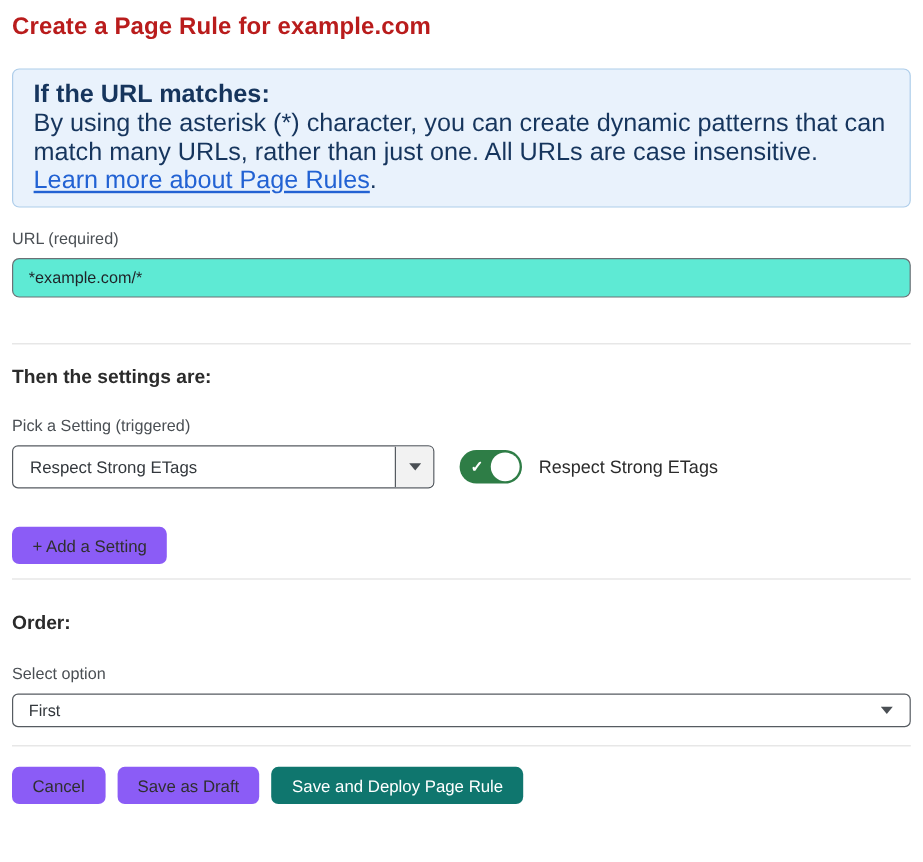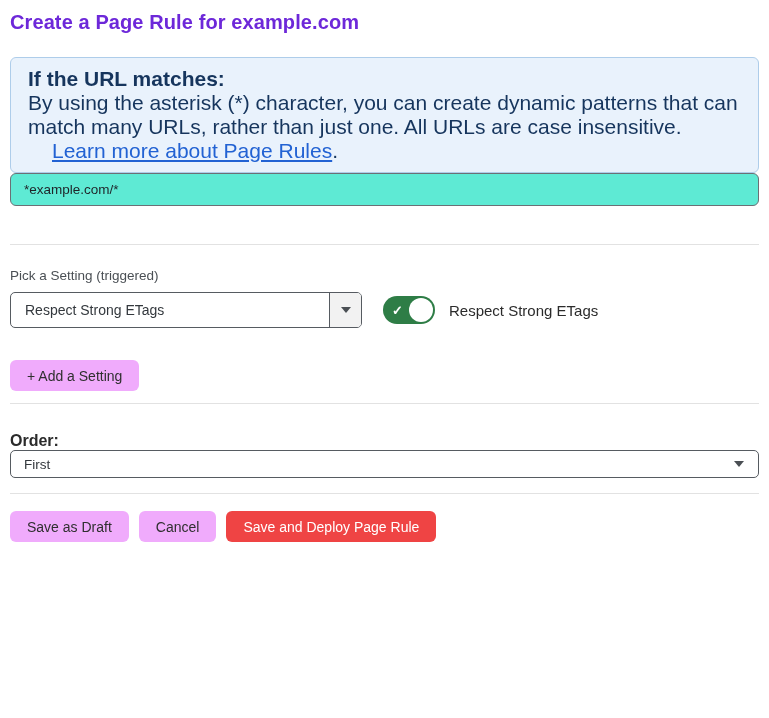--- a/index.html
+++ b/index.html
@@ -10,40 +10,39 @@
     color: #2d2d2d;
     overflow: hidden;
   }
   .page { padding: 0 10px; width: 769px; }
 
   h1.page-title {
     margin-top: 9px;
     font-size: 20px;
     line-height: 27px;
     font-weight: 700;
-    color: #6d28d9;
+    color: #b91c1c;
     letter-spacing: 0.1px;
   }
 
   .info-box {
     margin-top: 21px;
     background: #e9f2fc;
     border: 1px solid #aecdea;
     border-radius: 6px;
     padding: 9px 17px 9px;
     color: #16355d;
     font-size: 21px;
     line-height: 24px;
   }
   .info-heading { font-weight: 700; }
   .info-link {
     color: #2262d3;
     text-decoration: underline;
     cursor: pointer;
-    margin-left: 24px;
   }
   .info-period { color: #16355d; }
 
   .field-label {
     display: block;
     margin: 17px 0 8px;
     font-size: 13.5px;
     line-height: 17px;
     color: #4a4f54;
   }
@@ -164,21 +163,21 @@
     align-items: center;
     justify-content: center;
     height: 31px;
     border: none;
     border-radius: 6px;
     font-family: "Liberation Sans", sans-serif;
     font-size: 14px;
     cursor: pointer;
     padding: 0 17px;
   }
-  .btn-gray { background: #f0abfc; color: #2f2f2f; }
+  .btn-gray { background: #8b5cf6; color: #2f2f2f; }
   .btn-blue { color: #ffffff; }
   .add-setting-btn { margin-top: 32px; }
 
   .order-select {
     width: 749px;
     height: 28px;
   }
   .order-select .select-value { padding: 0 13px; font-size: 13.5px; }
   .order-select .plain-arrow {
     margin-right: 14px;
@@ -207,24 +206,26 @@
 <div class="page">
 
   <h1 class="page-title">Create a Page Rule for example.com</h1>
 
   <div class="info-box">
     <div class="info-heading">If the URL matches:</div>
     <div class="info-body">By using the asterisk (*) character, you can create dynamic patterns that can match many URLs, rather than just one. All URLs are case insensitive.</div>
     <div class="info-link-line"><a class="info-link" href="#">Learn more about Page Rules</a><span class="info-period">.</span></div>
   </div>
 
+  <label class="field-label">URL (required)</label>
   <input class="url-input" type="text" value="*example.com/*" style="">
 
   <hr class="divider divider-1">
 
+  <h2 class="section-heading settings-heading">Then the settings are:</h2>
 
   <label class="field-label picker-label">Pick a Setting (triggered)</label>
 
   <div class="setting-row">
     <div class="select-control">
       <span class="select-value">Respect Strong ETags</span>
       <span class="select-arrow-box">
           <span class="triangle"></span>
         </span>
     </div>
@@ -236,30 +237,31 @@
       <span class="toggle-label">Respect Strong ETags</span>
     </div>
   </div>
 
   <button class="btn btn-gray add-setting-btn">+ Add a Setting</button>
 
   <hr class="divider divider-2">
 
   <h2 class="section-heading order-heading">Order:</h2>
 
+  <label class="field-label order-label">Select option</label>
 
   <div class="select-control order-select">
     <span class="select-value">First</span>
     <span class="plain-arrow">
         <span class="triangle"></span>
       </span>
   </div>
 
 
   <hr class="divider divider-3">
 
   <div class="footer-actions">
+    <button class="btn btn-gray">Cancel</button>
     <button class="btn btn-gray">Save as Draft</button>
-    <button class="btn btn-gray">Cancel</button>
-    <button class="btn btn-blue" id="deploy-btn" style="background: #ef4444;">Save and Deploy Page Rule</button>
+    <button class="btn btn-blue" id="deploy-btn" style="background: #0f766e;">Save and Deploy Page Rule</button>
   </div>
 
 </div>
 
 </body></html>

